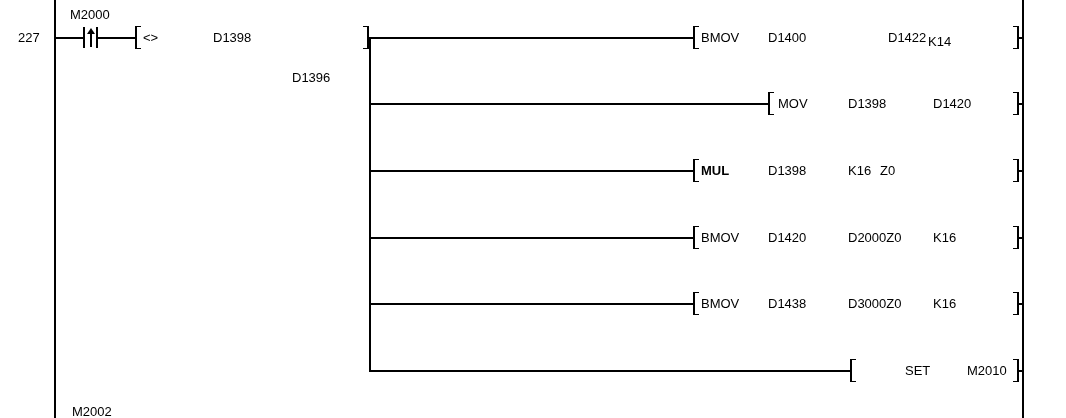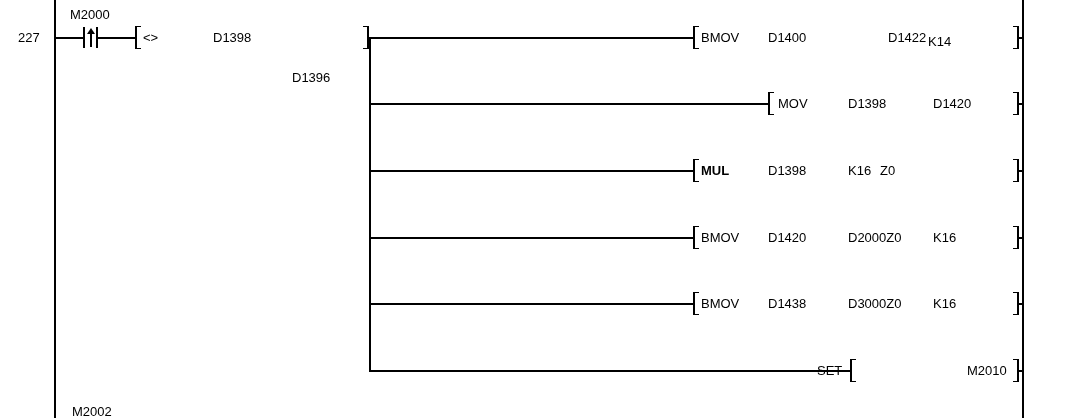--- a/index.html
+++ b/index.html
@@ -109,21 +109,21 @@
     <div class="t" style="left:701px;top:296px;">BMOV</div>
     <div class="t" style="left:768px;top:296px;">D1438</div>
     <div class="t" style="left:848px;top:296px;">D3000Z0</div>
     <div class="t" style="left:933px;top:296px;">K16</div>
     <div class="rb" style="left:1013px;top:292px;"></div>
     <div class="hl" style="left:1018px;top:303px;width:5px;"></div>
   </div>
 
   <div>
     <div class="lb" style="left:850px;top:359px;"></div>
-    <div class="t" style="left:817px;top:363px;">SET</div>
+    <div class="t" style="left:905px;top:363px;">SET</div>
     <div class="t" style="left:967px;top:363px;">M2010</div>
     <div class="rb" style="left:1013px;top:359px;"></div>
     <div class="hl" style="left:1018px;top:370px;width:5px;"></div>
   </div>
 
   <div class="t" style="left:72px;top:404px;">M2002</div>
 
 </div>
 
 </body></html>

